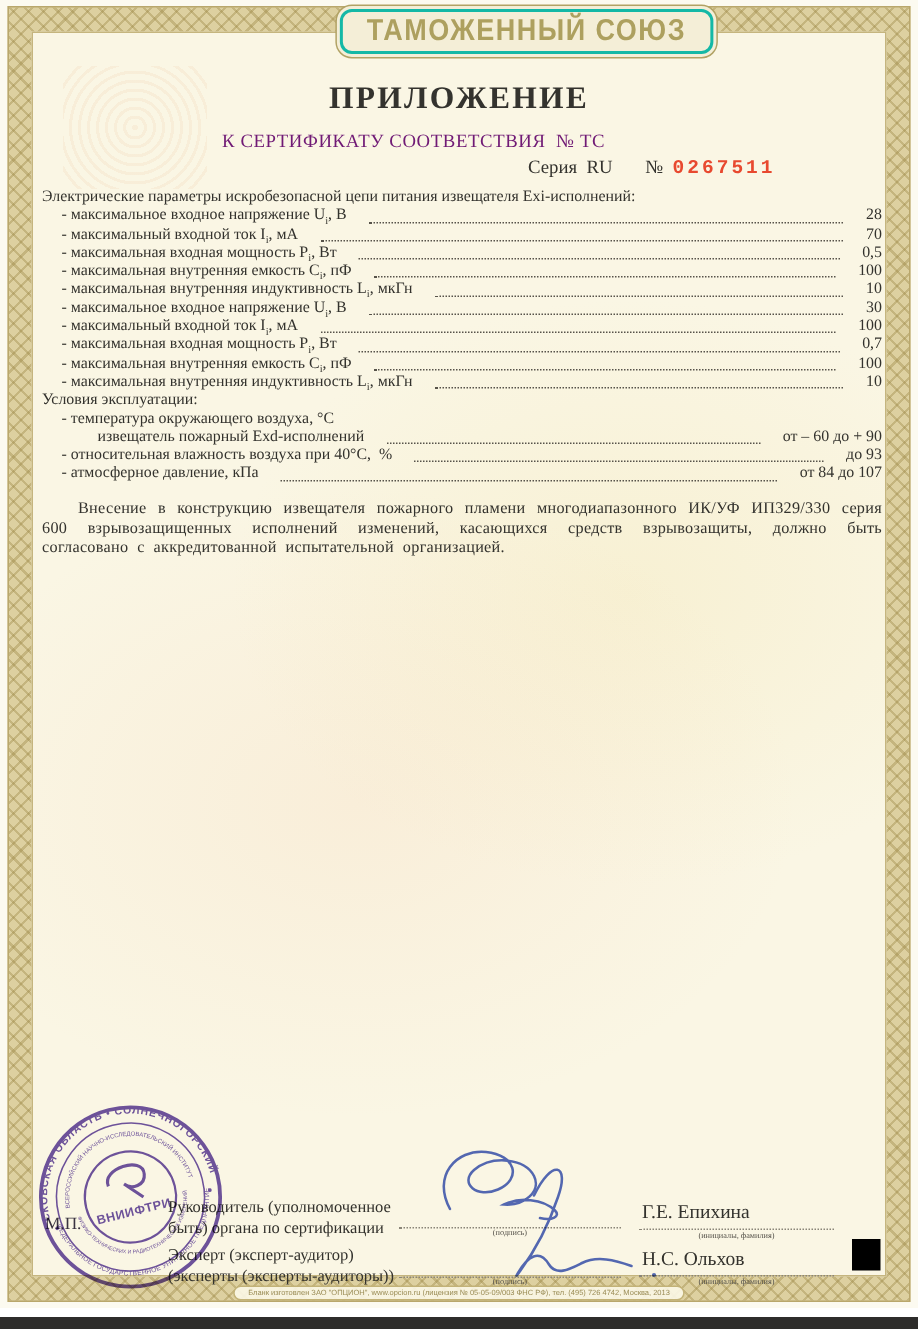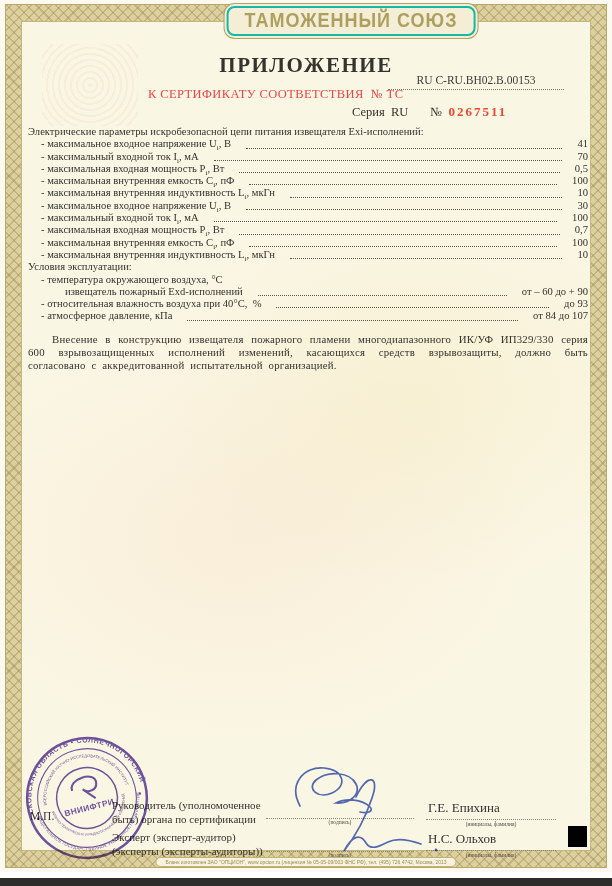--- a/index.html
+++ b/index.html
@@ -26,25 +26,25 @@
   
   .banner{position:absolute;top:6px;left:50%;transform:translateX(-50%);
     background:#f4eed7;border:2px solid #14b8a6;border-radius:8px;
     box-shadow:0 0 0 2px #f4eed7, 0 0 0 3px #b1a264;
     padding:2px 16px 3px;margin-left:45px;}
   .banner span{font-family:"Liberation Sans", sans-serif;font-weight:bold;font-size:18px;
     letter-spacing:1px;color:#ada05f;display:inline-block;transform:scaleY(1.12);}
   
   .title{position:absolute;left:0;right:0;top:53px;text-align:center;
     font-size:21px;font-weight:bold;letter-spacing:1.5px;color:#34332e;}
-  .subtitle{position:absolute;left:148px;top:87px;font-size:12.5px;letter-spacing:.4px;color:#ef4444;white-space:pre;}
+  .subtitle{position:absolute;left:148px;top:87px;font-size:12.5px;letter-spacing:.4px;color:#701a75;white-space:pre;}
   .certline{position:absolute;left:388px;top:74px;width:176px;text-align:center;
     font-size:11.5px;color:#3a3934;border-bottom:1px dotted #7d786c;padding-bottom:3px;}
   .series{position:absolute;left:352px;top:104px;font-size:12.5px;color:#34332e;white-space:pre;}
-  .serial{font-family:Liberation Serif, serif;font-weight:bold;font-size:13px;
+  .serial{font-family:Liberation Mono, monospace;font-weight:bold;font-size:13px;
     letter-spacing:2px;color:#e8492f;}
   
   .content{position:absolute;left:28px;right:24px;top:126px;font-size:10.6px;line-height:12.3px;}
   .sec-title{color:#33322d;}
   .prow{display:flex;align-items:flex-end;color:#33322d;gap:12px;}
   .prow.ind1{padding-left:13px;}
   .prow.ind2{padding-left:37px;}
   .plabel{white-space:pre;}
   .plabel sub{font-size:7px;line-height:0;}
   .dots{flex:1;border-bottom:1.2px dotted #57534a;margin:0 3px 2px;min-width:8px;}
@@ -80,30 +80,29 @@
     <div class="frame"></div>
     <div class="inner"></div>
     <div class="watermark"></div>
 
     <div class="banner">
       <span>ТАМОЖЕННЫЙ СОЮЗ</span>
     </div>
 
     <div class="title">ПРИЛОЖЕНИЕ</div>
     <div class="subtitle">К СЕРТИФИКАТУ СООТВЕТСТВИЯ  № ТС</div>
-    <div class="certline">RU C-RU.BH02.B.00153</div>
     <div class="series"><span>Серия  RU       №  </span><span class="serial">0267511</span></div>
 
     <div class="content">
 
       <div class="sec-title">Электрические параметры искробезопасной цепи питания извещателя Exi-исполнений:</div>
         <div class="prow ind1">
           <span class="plabel">- максимальное входное напряжение U<sub>i</sub>, В</span>
           <span class="dots"></span>
-          <span class="pvalue">41</span>
+          <span class="pvalue">28</span>
         </div>
         <div class="prow ind1">
           <span class="plabel">- максимальный входной ток I<sub>i</sub>, мА</span>
           <span class="dots"></span>
           <span class="pvalue">70</span>
         </div>
         <div class="prow ind1">
           <span class="plabel">- максимальная входная мощность P<sub>i</sub>, Вт</span>
           <span class="dots"></span>
           <span class="pvalue">0,5</span>

